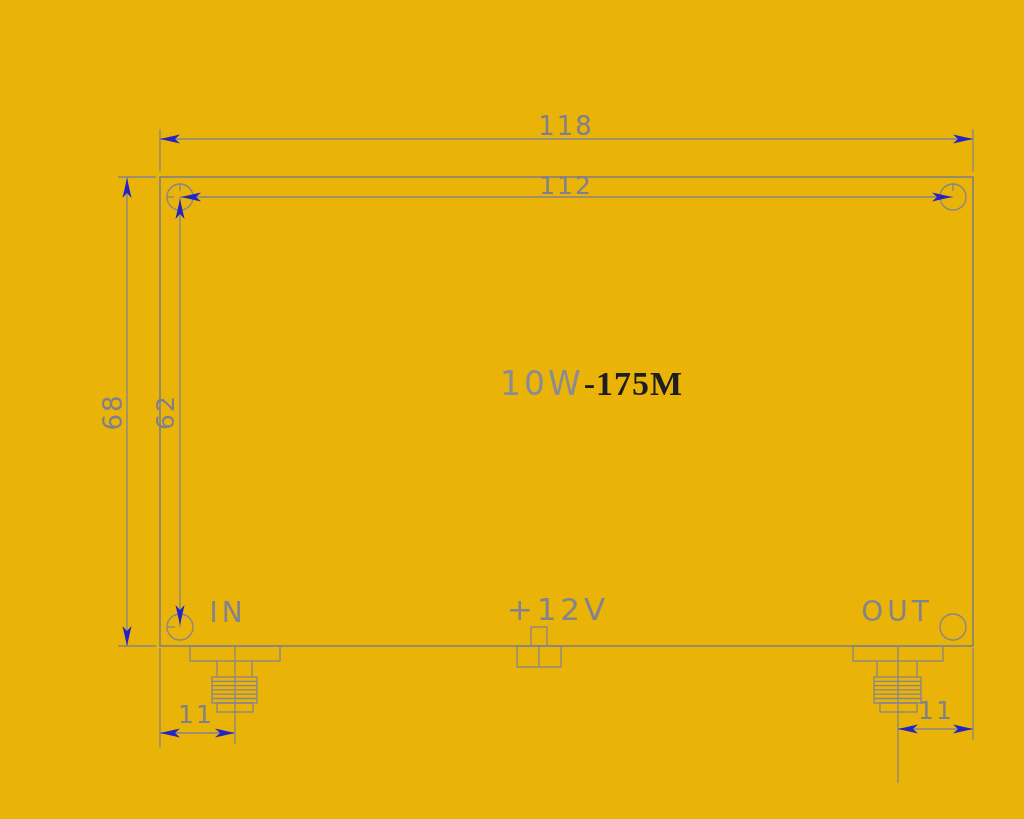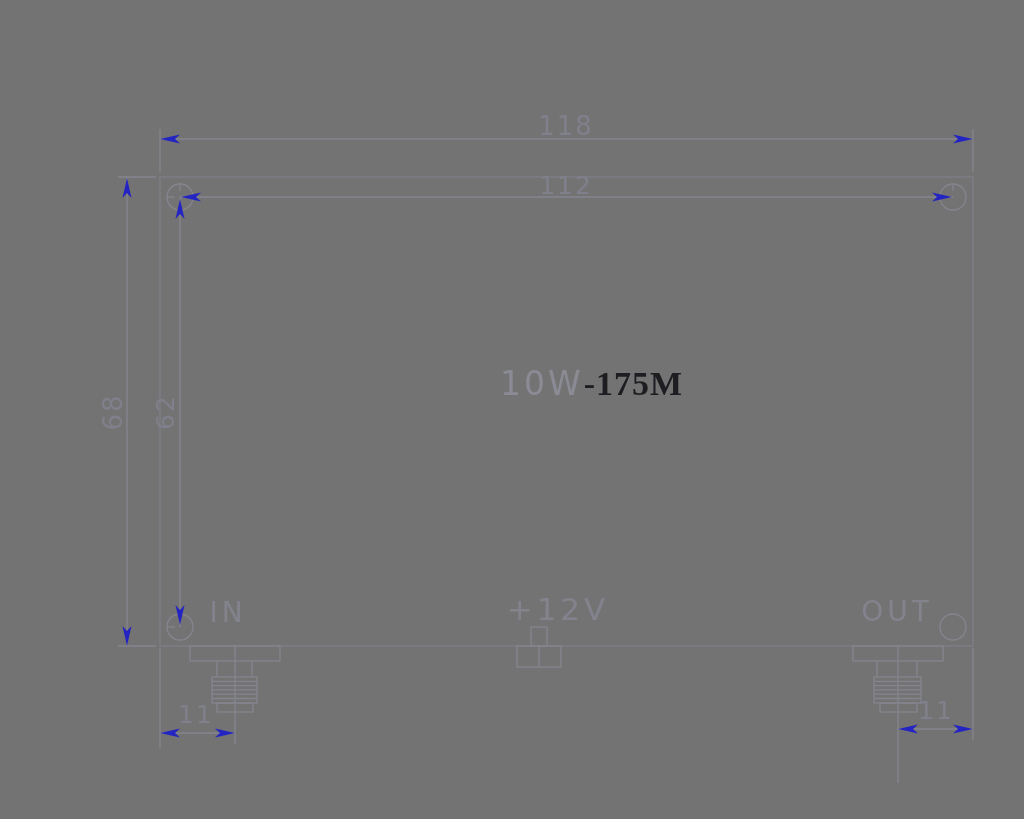--- a/index.html
+++ b/index.html
@@ -1,16 +1,16 @@
 <!DOCTYPE html>
 <html><head>
 <meta charset="utf-8">
 <style>
   html,body{margin:0;padding:0;background:#ffffff;}
-  .stage{position:relative;width:1024px;height:819px;background:#737373;overflow:hidden;}
+  .stage{position:relative;width:1024px;height:819px;background:#eab308;overflow:hidden;}
   svg{position:absolute;left:0;top:0;}
   .ln{stroke:#7d7d87;stroke-width:1.5;fill:none;}
   .lnthin{stroke:#85858f;stroke-width:1.3;fill:none;}
   .arrow{fill:#2424c2;stroke:none;}
   .dimtxt{fill:#80808c;font-family:"DejaVu Sans",sans-serif;font-size:26px;letter-spacing:2px;}
   .dimtxt-sm{fill:#80808c;font-family:"DejaVu Sans",sans-serif;font-size:25px;letter-spacing:2px;}
   .lbl{fill:#83838d;font-family:"DejaVu Sans",sans-serif;font-size:28px;letter-spacing:4px;}
   .lbl-pwr{fill:#83838d;font-family:"DejaVu Sans",sans-serif;font-size:31px;letter-spacing:4px;}
   .title-light{fill:#8b8b95;font-family:"DejaVu Sans",sans-serif;font-size:33px;letter-spacing:3px;}
   .title-dark{fill:#1e1e22;font-family:"Liberation Serif",serif;font-size:34px;font-weight:600;letter-spacing:1px;}

